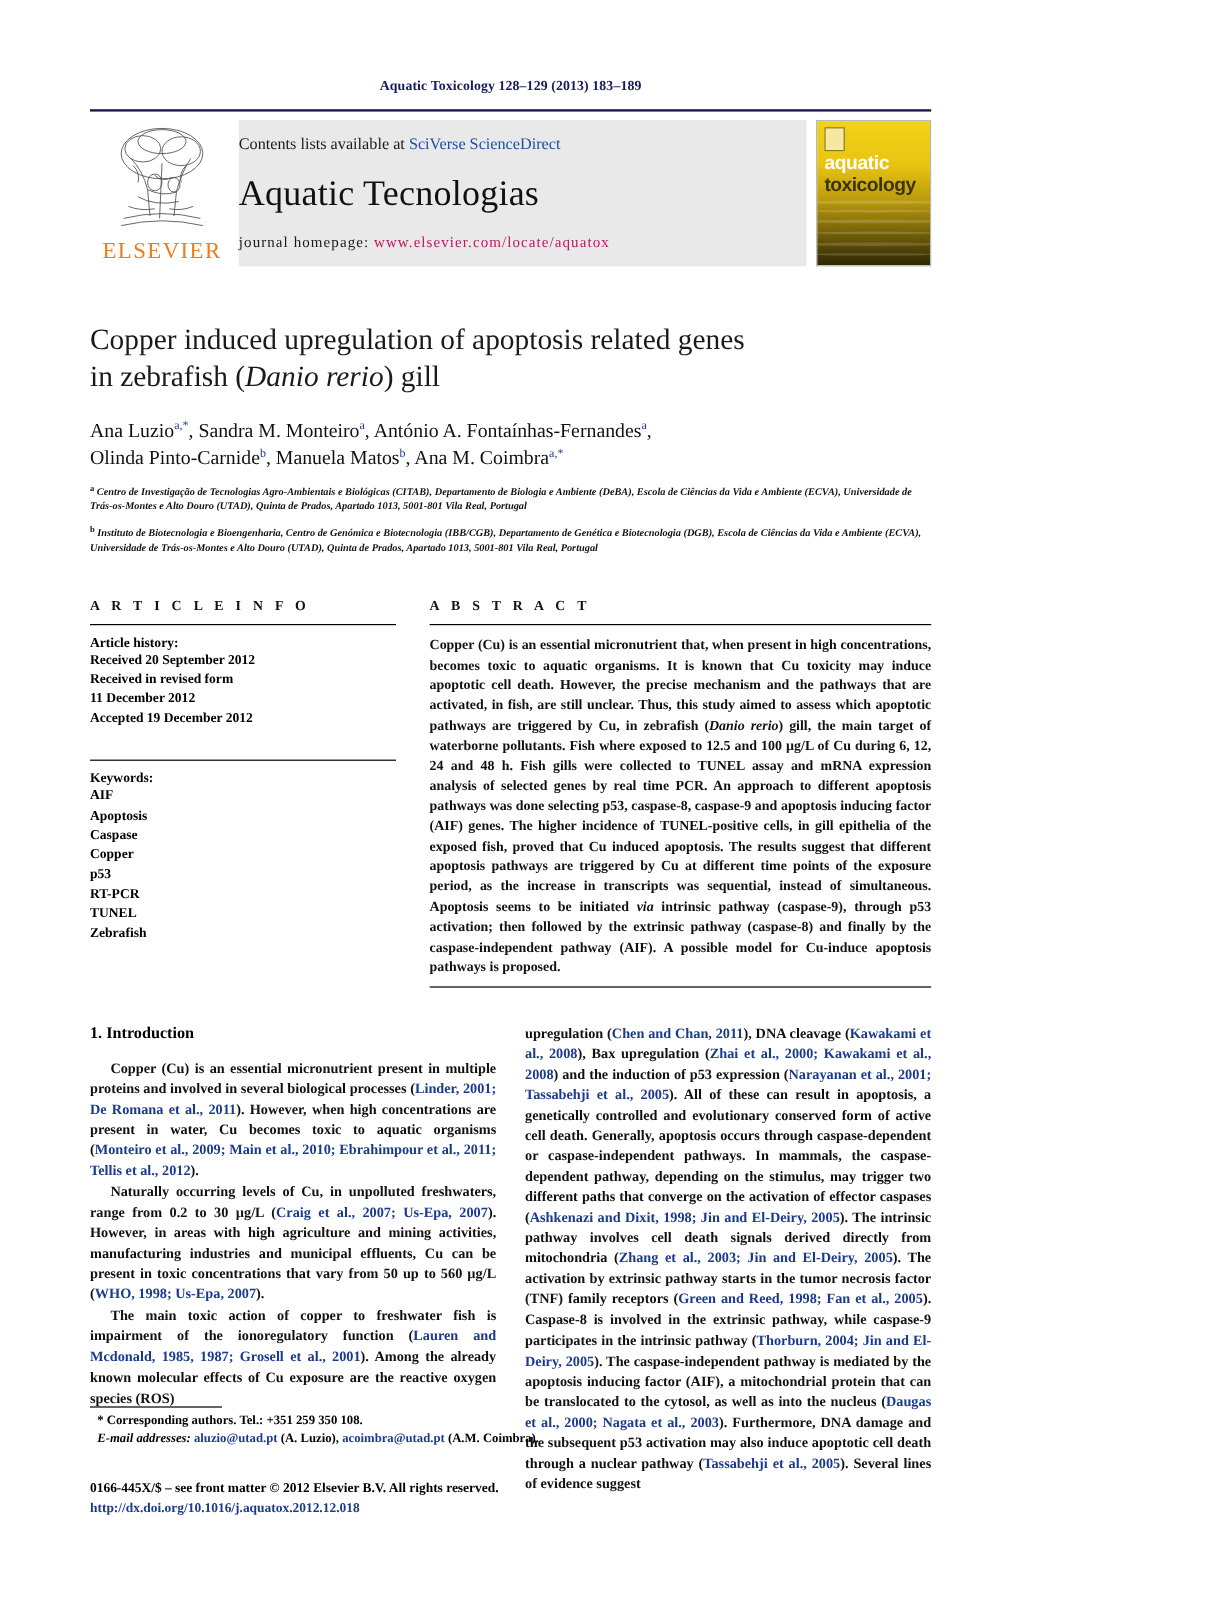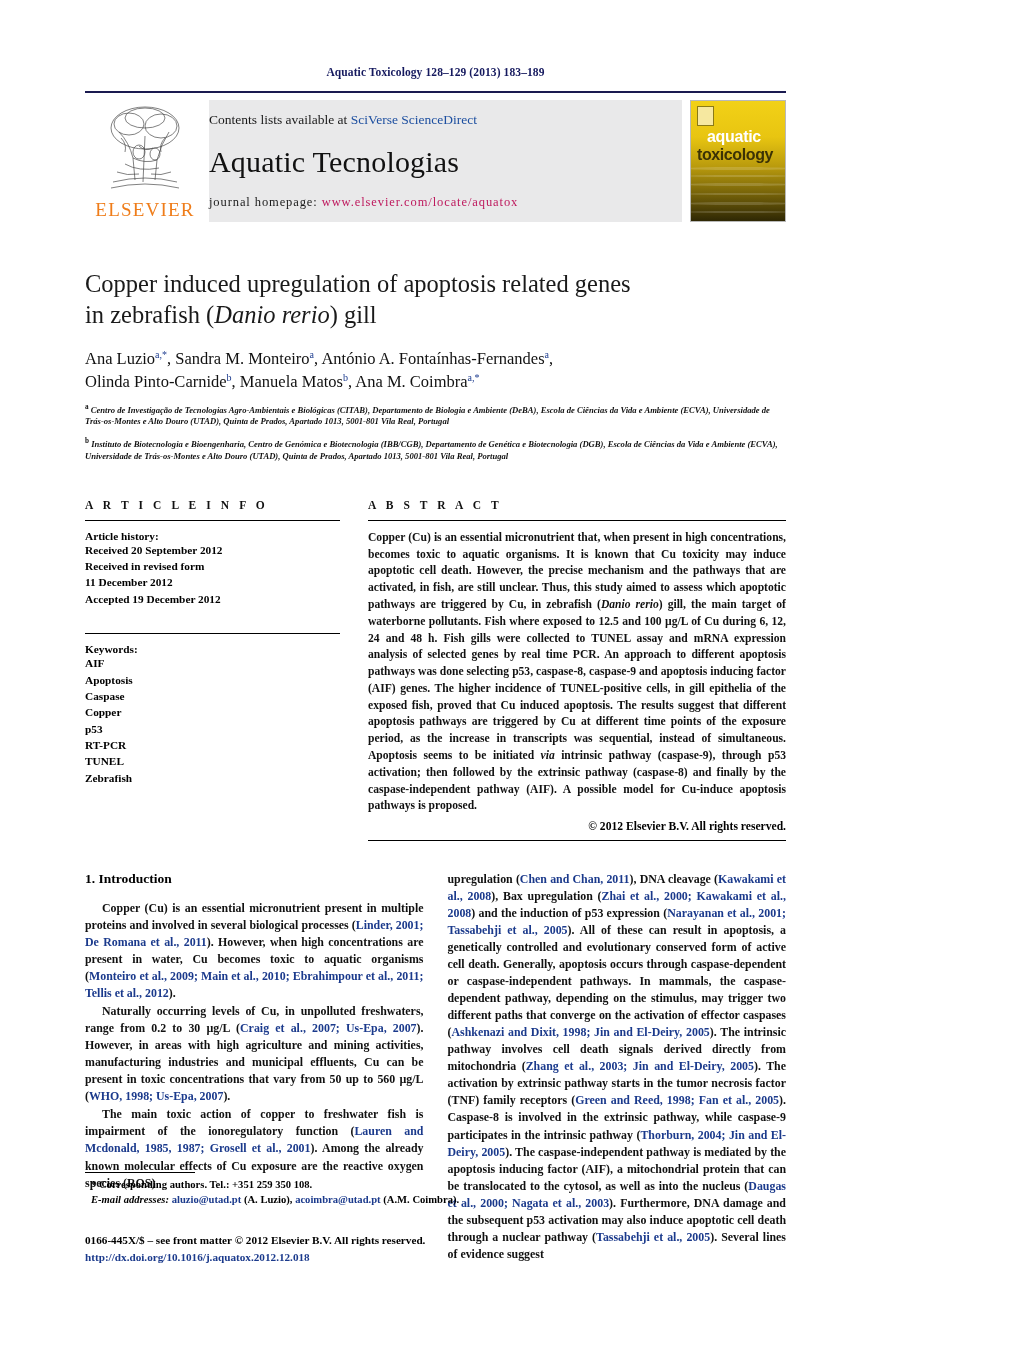--- a/index.html
+++ b/index.html
@@ -13,21 +13,20 @@
     font-family: "Liberation Serif", "DejaVu Serif", serif;
     color: #000000;
     position: relative;
     overflow: hidden;
   }
   .page {
     position: relative;
     width: 851px;
     height: 1351px;
     padding: 0;
-    margin-left: 10px;
   }
   
   .runhead {
     text-align: center;
     font-size: 11.5px;
     font-weight: bold;
     color: #15195e;
     padding-top: 66px;
     letter-spacing: 0.1px;
   }
@@ -103,21 +102,21 @@
     background: #f6e8a0;
     border: 1px solid #8a7a17;
     font-size: 4px;
     color: #5a4d07;
     line-height: 1.2;
     text-align: center;
     overflow: hidden;
   }
   .cover-t1 {
     position: absolute;
-    left: 16px; top: 27px;
+    left: 6px; top: 27px;
     font-family: "Liberation Sans", sans-serif;
     font-weight: bold;
     font-size: 16px;
     color: #ffffff;
     letter-spacing: -0.3px;
   }
   .cover-t2 {
     position: absolute;
     left: 6px; top: 45px;
     font-family: "Liberation Sans", sans-serif;
@@ -361,21 +360,20 @@
           <div class="info-line">RT-PCR</div>
           <div class="info-line">TUNEL</div>
           <div class="info-line">Zebrafish</div>
         </div>
       </div>
 
       <div class="col-abs">
         <div class="sect-label">A B S T R A C T</div>
         <div class="rule"></div>
         <div class="abs-text">Copper (Cu) is an essential micronutrient that, when present in high concentrations, becomes toxic to aquatic organisms. It is known that Cu toxicity may induce apoptotic cell death. However, the precise mechanism and the pathways that are activated, in fish, are still unclear. Thus, this study aimed to assess which apoptotic pathways are triggered by Cu, in zebrafish (<i>Danio rerio</i>) gill, the main target of waterborne pollutants. Fish where exposed to 12.5 and 100 µg/L of Cu during 6, 12, 24 and 48 h. Fish gills were collected to TUNEL assay and mRNA expression analysis of selected genes by real time PCR. An approach to different apoptosis pathways was done selecting p53, caspase-8, caspase-9 and apoptosis inducing factor (AIF) genes. The higher incidence of TUNEL-positive cells, in gill epithelia of the exposed fish, proved that Cu induced apoptosis. The results suggest that different apoptosis pathways are triggered by Cu at different time points of the exposure period, as the increase in transcripts was sequential, instead of simultaneous. Apoptosis seems to be initiated <i>via</i> intrinsic pathway (caspase-9), through p53 activation; then followed by the extrinsic pathway (caspase-8) and finally by the caspase-independent pathway (AIF). A possible model for Cu-induce apoptosis pathways is proposed.</div>
-        <div class="copyline">© 2012 Elsevier B.V. All rights reserved.</div>
         <div class="rule-thin" style="margin-top:7px"></div>
       </div>
 
     </div>
   </div>
 
   <div class="body-cols">
     <div class="bcol">
       <div class="h2">1.  Introduction</div>
       <p class="para">Copper (Cu) is an essential micronutrient present in multiple proteins and involved in several biological processes (<span class="cite">Linder, 2001; De Romana et al., 2011</span>). However, when high concentrations are present in water, Cu becomes toxic to aquatic organisms (<span class="cite">Monteiro et al., 2009; Main et al., 2010; Ebrahimpour et al., 2011; Tellis et al., 2012</span>).</p>

